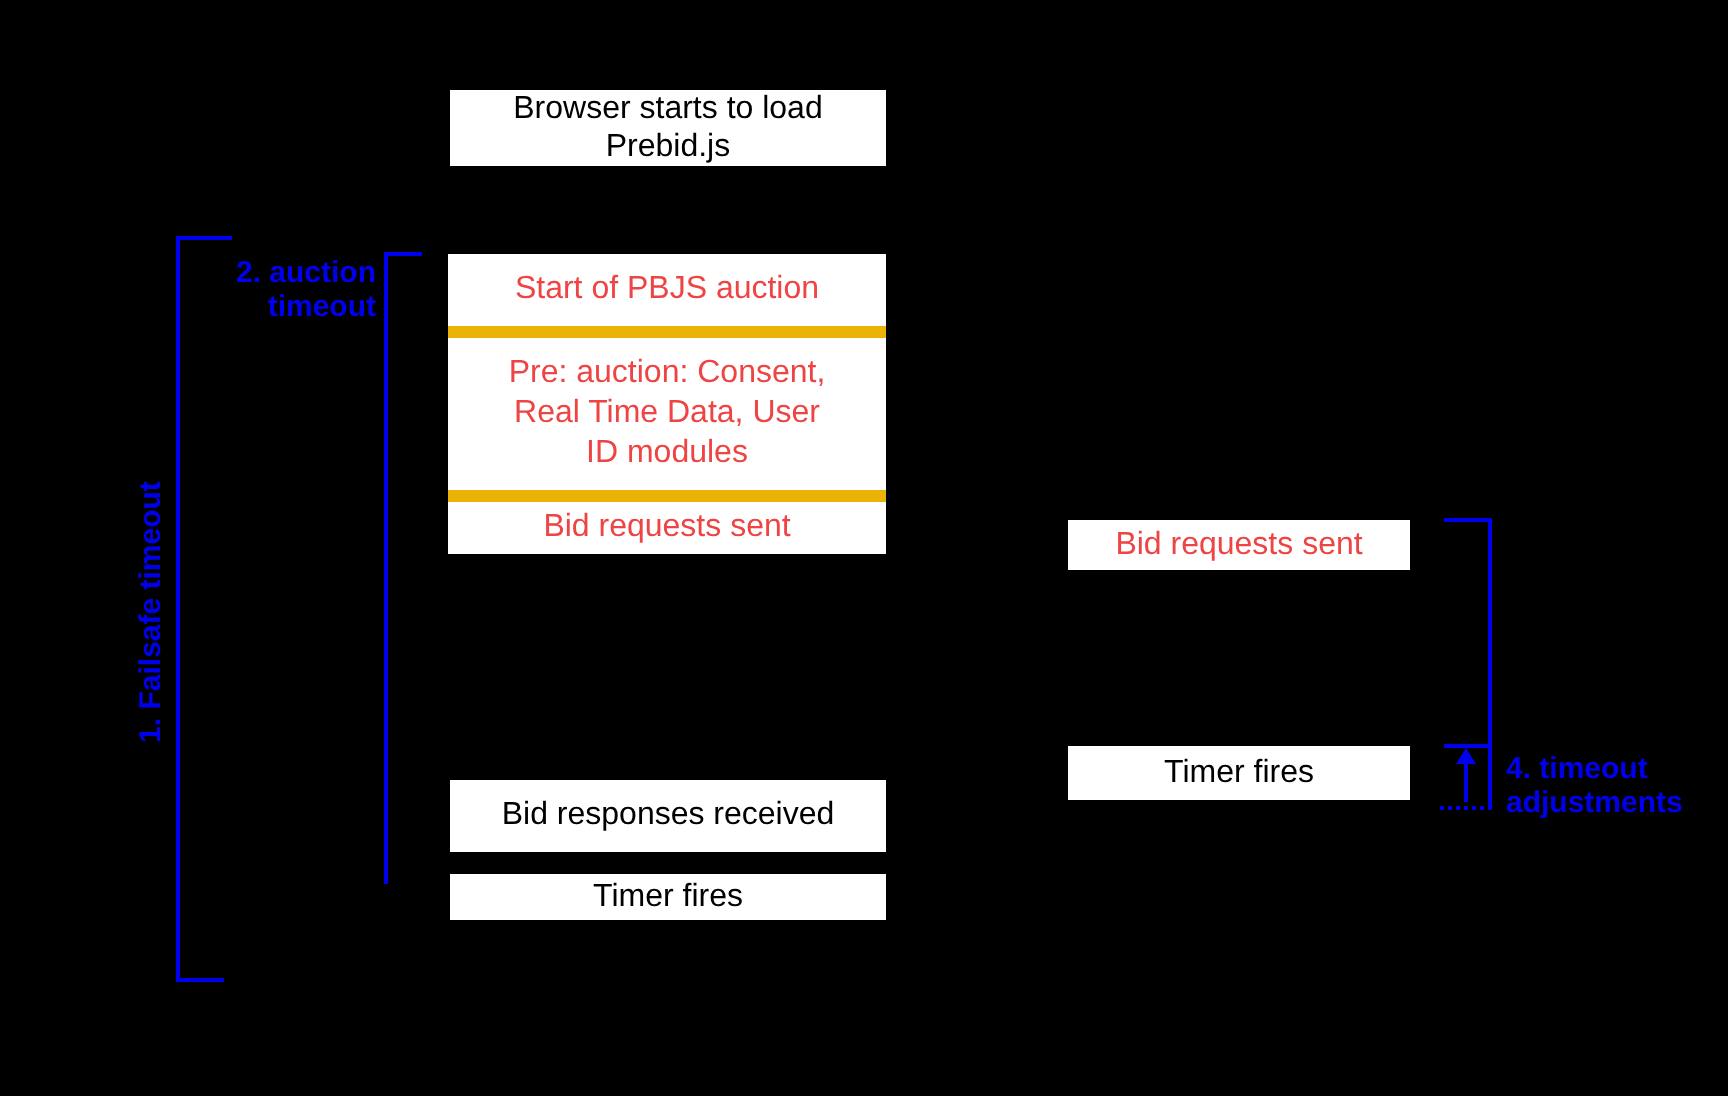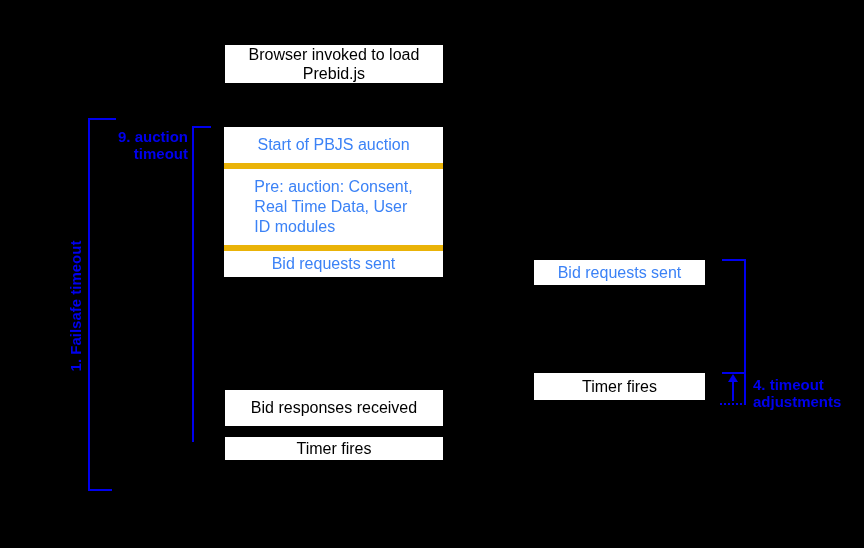--- a/index.html
+++ b/index.html
@@ -28,25 +28,25 @@
     white-space: pre-line;
   }
   .stack {
     position: absolute;
     background: #fff;
     display: flex;
     flex-direction: column;
   }
   .stack .sect {
     background: #fff;
-    color: #3b82f6;
+    color: #ef4444;
     display: flex;
     align-items: center;
     justify-content: center;
-    text-align: left;
+    text-align: center;
     font-size: 16px;
     line-height: 20px;
     white-space: pre-line;
   }
   .stack .sect + .sect { border-top: 6px solid #eab308; }
   
   .bl { position: absolute; background: #0000ee; }
   .dotted {
     position: absolute;
     border-top: 2px dotted #0000ee;
@@ -75,21 +75,21 @@
     transform-origin: center center;
     text-align: center;
     white-space: nowrap;
   }
 </style>
 </head>
 <body>
 
 <div id="canvas">
 
-  <div class="box" style="left:225px; top:45px; width:218px; height:38px; line-height:19px;">Browser invoked to load
+  <div class="box" style="left:225px; top:45px; width:218px; height:38px; line-height:19px;">Browser starts to load
 Prebid.js</div>
 
   <div class="stack" style="left:224px; top:127px; width:219px;">
     <div class="sect" style="height:36px;">Start of PBJS auction</div>
     <div class="sect" style="height:76px;">Pre: auction: Consent,
 Real Time Data, User
 ID modules</div>
     <div class="sect" style="height:26px;">Bid requests sent</div>
   </div>
 
@@ -104,21 +104,21 @@
 
   <div class="box" style="left:534px; top:373px; width:171px; height:27px;">Timer fires</div>
 
   <div class="bl" style="left:88px; top:118px; width:2px; height:373px;"></div>
   <div class="bl" style="left:88px; top:118px; width:28px; height:2px;"></div>
   <div class="bl" style="left:88px; top:489px; width:24px; height:2px;"></div>
   <div class="blabel rotated" style="left:-3px; top:296px; width:160px; height:20px;">1. Failsafe timeout</div>
 
   <div class="bl" style="left:192px; top:126px; width:2px; height:316px;"></div>
   <div class="bl" style="left:192px; top:126px; width:19px; height:2px;"></div>
-  <div class="blabel right-align" style="left:106px; top:128px; width:82px;">9. auction
+  <div class="blabel right-align" style="left:106px; top:128px; width:82px;">2. auction
 timeout</div>
 
   <div class="bl" style="left:744px; top:259px; width:2px; height:146px;"></div>
   <div class="bl" style="left:722px; top:259px; width:24px; height:2px;"></div>
   <div class="bl" style="left:722px; top:372px; width:24px; height:2px;"></div>
 
   <div class="dotted" style="left:720px; top:403px; width:26px;"></div>
   <div class="arrow-shaft" style="left:732px; top:381px; height:20px;"></div>
   <div class="arrow-head" style="left:728px; top:374px;"></div>
   <div class="blabel" style="left:753px; top:376px; width:112px;">4. timeout

